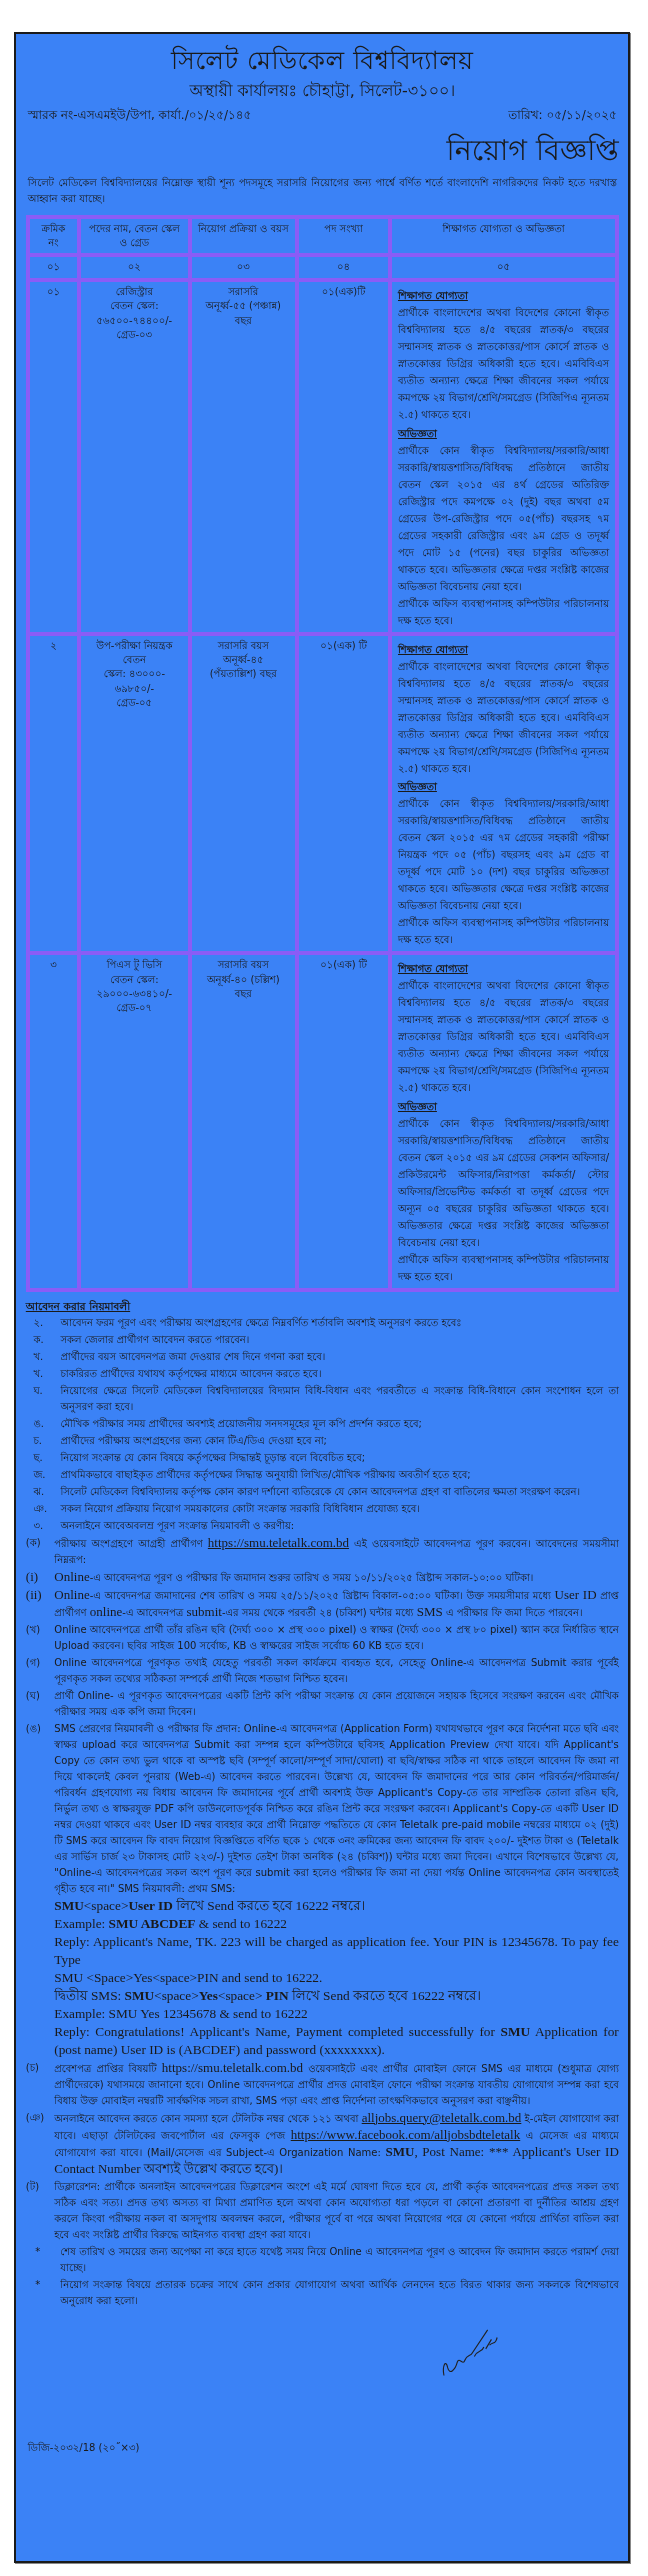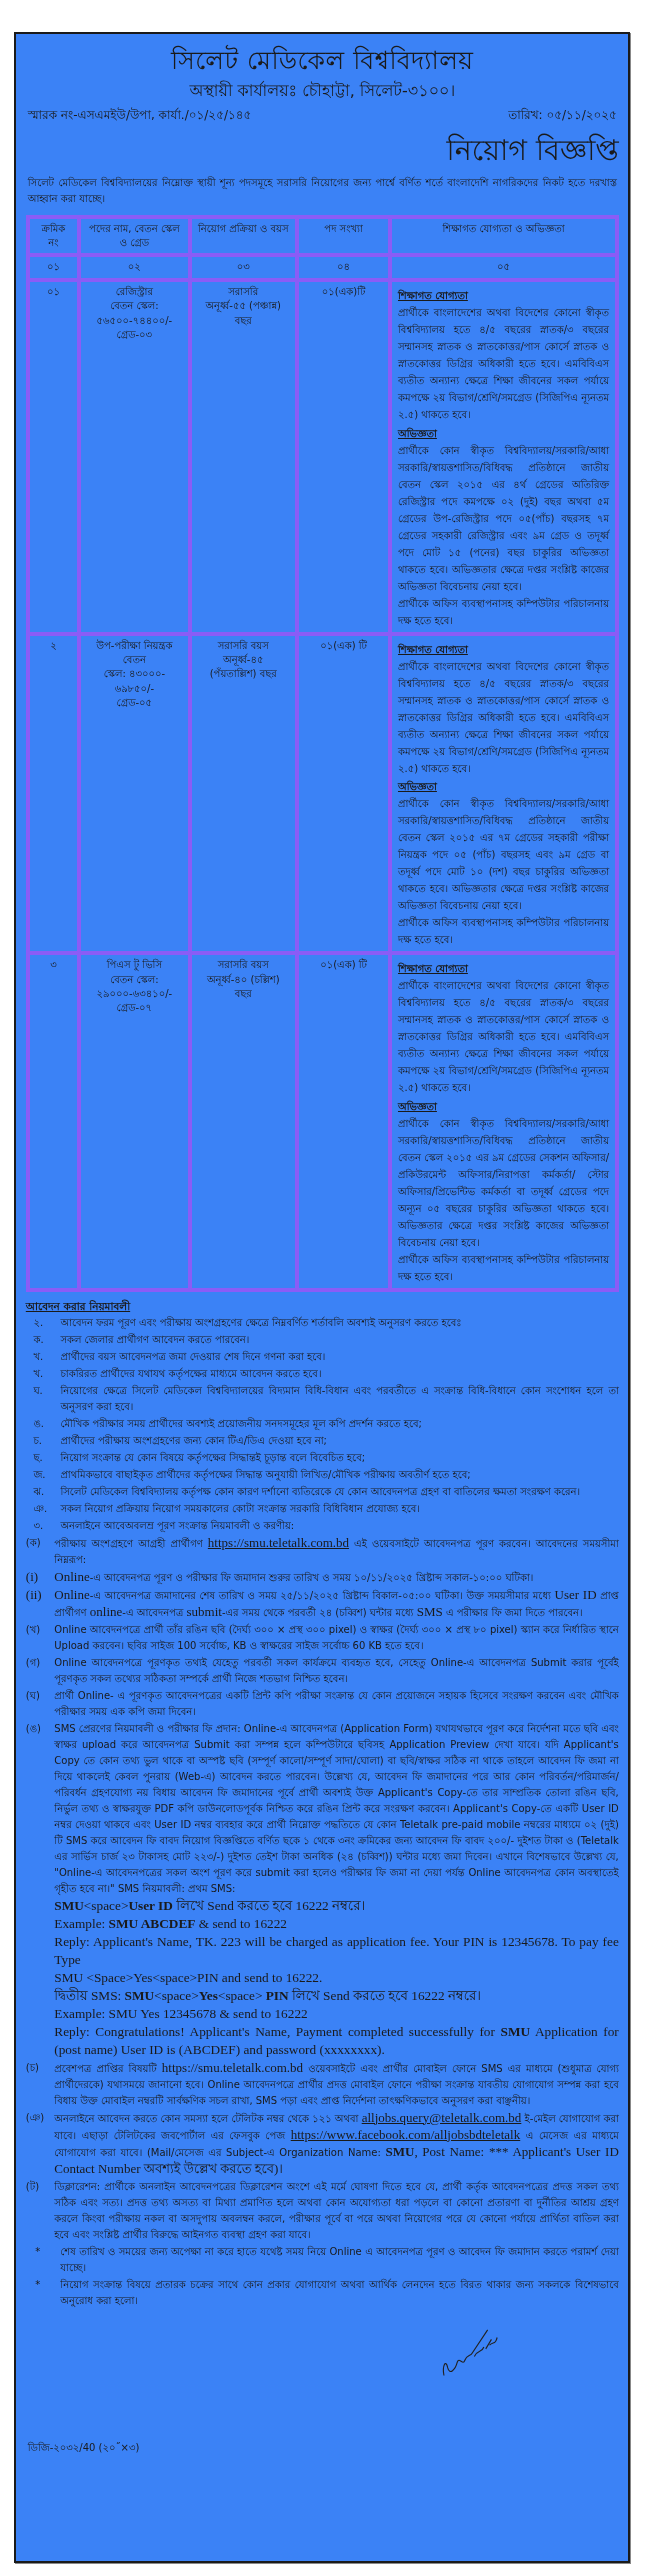--- a/index.html
+++ b/index.html
@@ -254,18 +254,18 @@
       <div class="rule star">
         <span class="m">*</span>
         <span class="t">নিয়োগ সংক্রান্ত বিষয়ে প্রতারক চক্রের সাথে কোন প্রকার যোগাযোগ অথবা আর্থিক লেনদেন হতে বিরত থাকার জন্য সকলকে বিশেষভাবে অনুরোধ করা হলো।</span>
       </div>
     </div>
 
     <div class="sign-block">
       <svg class="signature" viewBox="0 0 70 60">
         <path d="M6 50 C4 40 8 32 10 42 C12 50 18 44 20 36 C22 30 26 40 28 34 C30 28 34 30 36 26 L52 2 M38 30 C42 22 46 26 48 20 M50 22 L56 12 M54 18 C58 14 60 18 62 10" fill="none" stroke="#222" stroke-width="1.2"></path>
       </svg>
-      <div class="footer-code">ডিজি-২০৩২/40 (২০˝×৩)</div>
+      <div class="footer-code">ডিজি-২০৩২/18 (২০˝×৩)</div>
     </div>
 
   </div>
 </div>
 
 
 </body></html>

